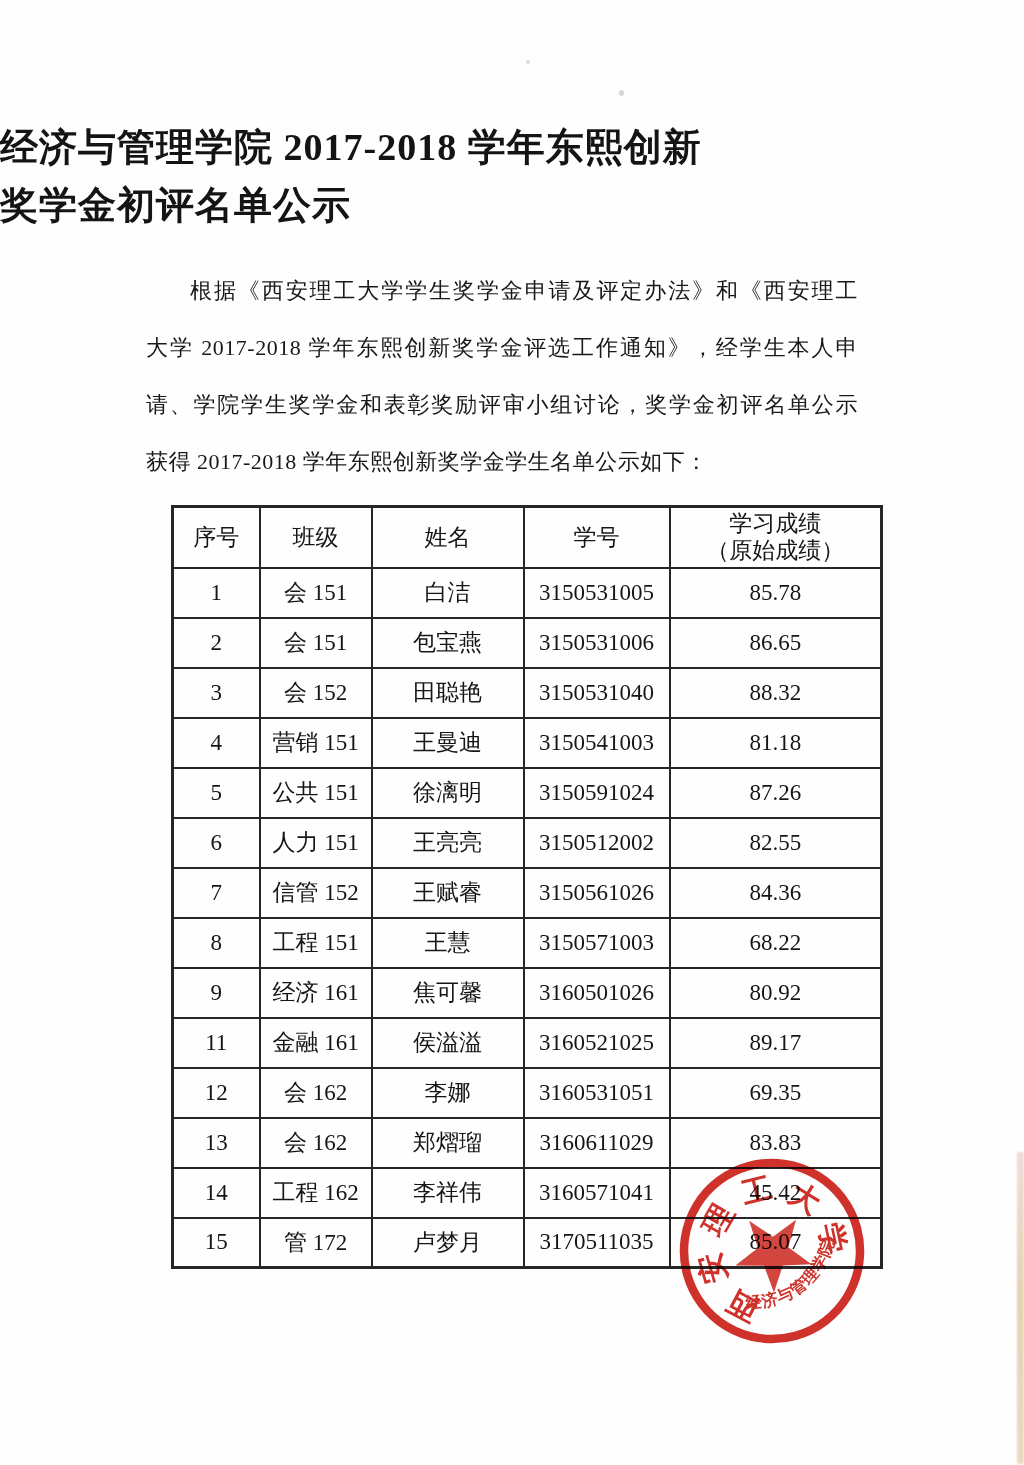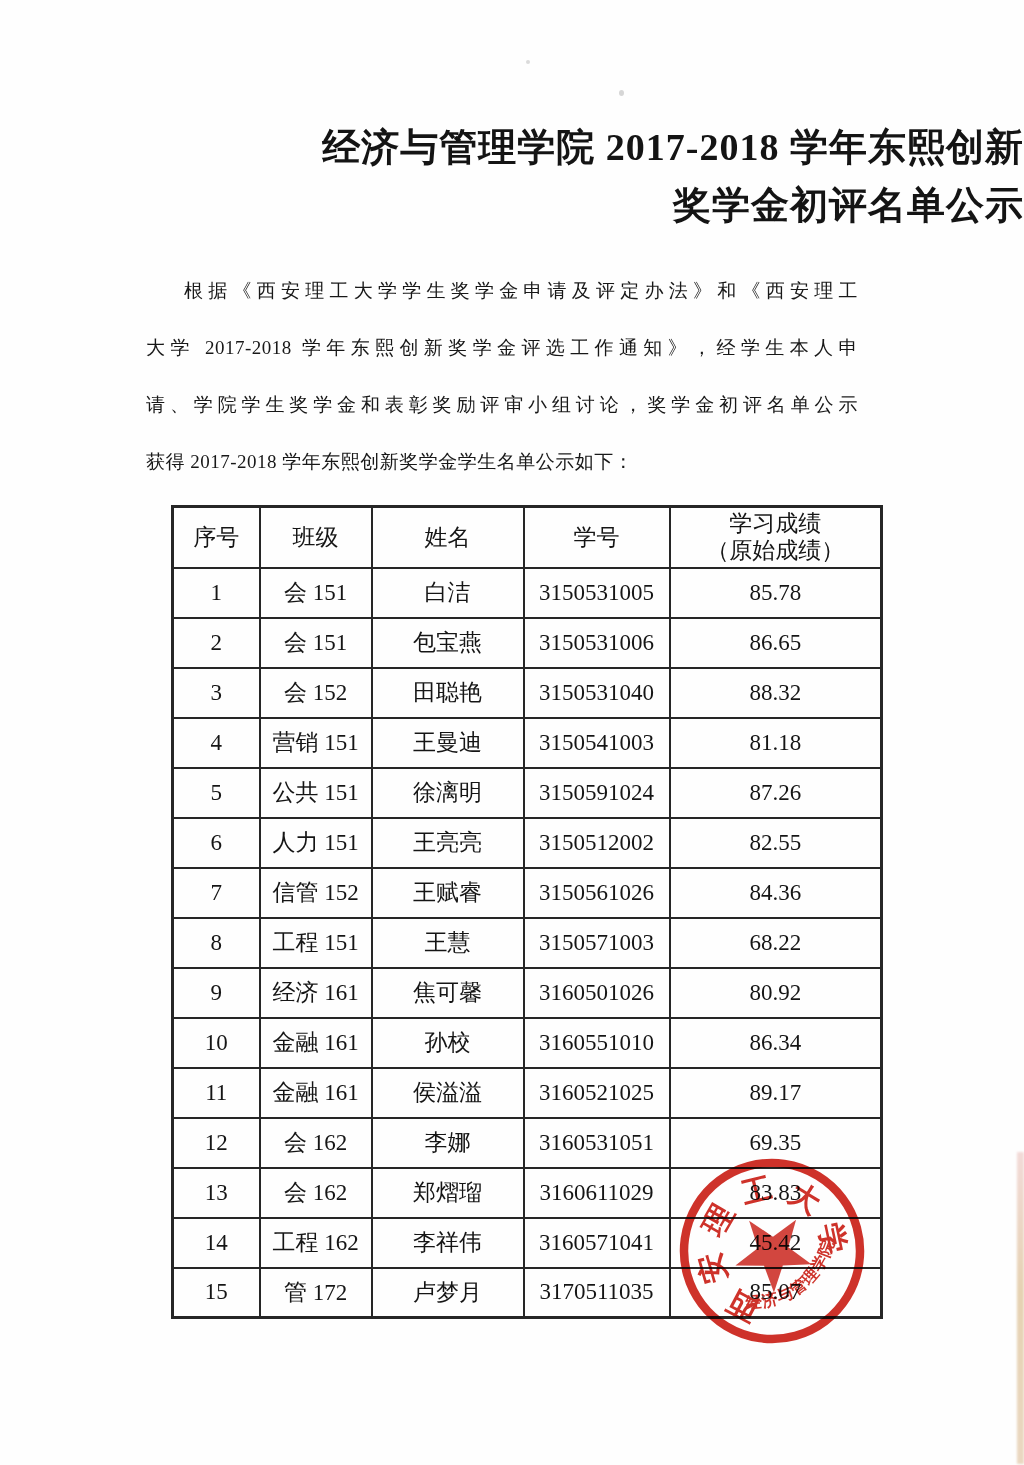--- a/index.html
+++ b/index.html
@@ -8,28 +8,28 @@
     position:relative;
     width:1024px; height:1465px;
     margin:0 auto;
     background:#fefefe;
     overflow:hidden;
     font-family:"Liberation Serif","DejaVu Serif",serif;
     color:#1a1a1a;
   }
   .doc-title {
     position:absolute; left:0; top:118px; width:1024px;
-    text-align:right;
+    text-align:left;
     font-size:38px; font-weight:bold;
     line-height:58px; letter-spacing:1px;
     color:#141414;
   }
   .body-text {
     position:absolute; left:146px; top:262px; width:712px;
-    font-size:19px; line-height:57px; letter-spacing:0.5px;
+    font-size:22px; line-height:57px; letter-spacing:0.5px;
     color:#181818;
   }
   .para-line { width:100%; white-space:nowrap; }
   .para-line.justify { text-align:justify; text-align-last:justify; white-space:normal; }
   .para-line.indent { text-indent:2em; }
   table.results {
     position:absolute; left:146px; top:505px;
     width:709px;
     border-collapse:collapse;
     table-layout:fixed;
@@ -168,27 +168,20 @@
           <td>68.22</td>
         </tr>
         <tr>
           <td>9</td>
           <td>经济 161</td>
           <td>焦可馨</td>
           <td>3160501026</td>
           <td>80.92</td>
         </tr>
         <tr>
-          <td>10</td>
-          <td>金融 161</td>
-          <td>孙校</td>
-          <td>3160551010</td>
-          <td>86.34</td>
-        </tr>
-        <tr>
           <td>11</td>
           <td>金融 161</td>
           <td>侯溢溢</td>
           <td>3160521025</td>
           <td>89.17</td>
         </tr>
         <tr>
           <td>12</td>
           <td>会 162</td>
           <td>李娜</td>

